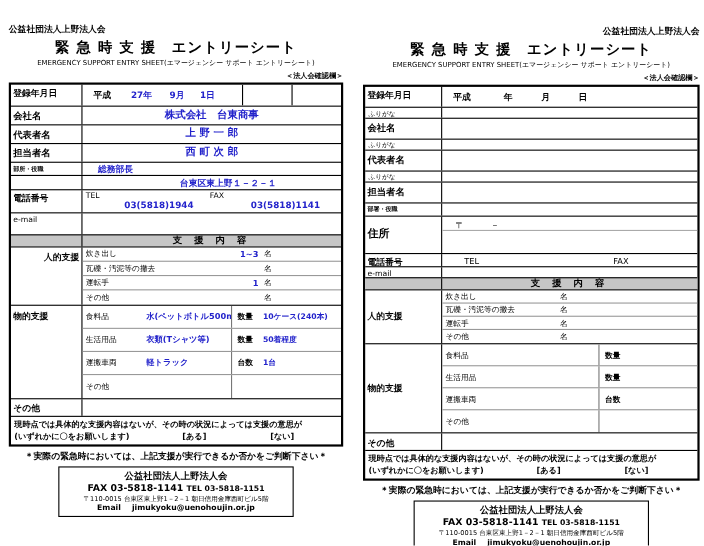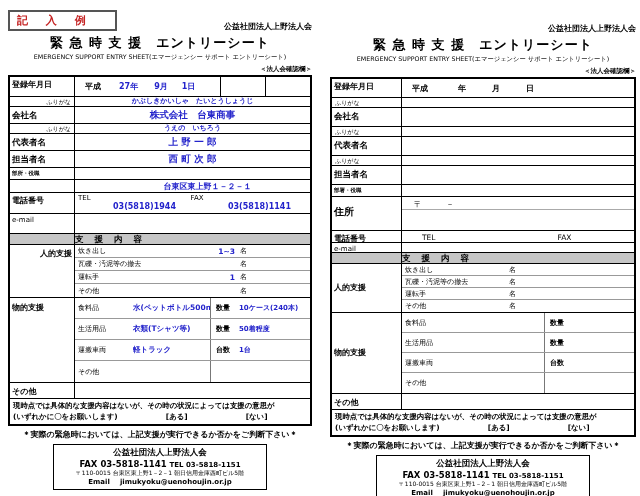--- a/index.html
+++ b/index.html
@@ -60,21 +60,21 @@
   .p-telv { margin-left:38px; } .p-faxv { margin-left:52px; }
   .pline-r { display:flex; font-size:7.5px; padding-top:2px; }
   .pr-tel { margin-left:20px; } .pr-fax { margin-left:122px; }
 
   .r-email { height:20px; } .form-right .r-email { height:10px; }
   .lbl-em { font-size:7px; font-weight:normal; }
   .emv { text-align:center; padding-top:8px; font-size:7.5px;margin-top:46px; }
   .emv .bv { text-decoration:underline; }
 
   .r-band { height:11px; background:#c6c6c6; }
-  .bandtxt { font-weight:bold; font-size:8.5px; letter-spacing:4px; line-height:11px; }
+  .bandtxt { text-align:center; font-weight:bold; font-size:8.5px; letter-spacing:4px; line-height:11px; }
 
   .r-personal .lbl { padding-top:3px;text-align:right; }
   .form-right .r-personal .lbl { display:flex; align-items:center; padding-top:0; }
   .prow { display:flex; align-items:center; height:13px; border-bottom:1px solid #999; font-size:7px; white-space:nowrap;}
   .form-right .prow { height:12px; }
   .prow:last-child { border-bottom:none; }
   .pi { width:118px; padding-left:3px; overflow:hidden; }
   .pv { width:42px; text-align:right; font-size:7.5px; }
   .pu { margin-left:5px; }
   .form-right .pi { width:88px; } .form-right .pv { width:14px; }
@@ -109,63 +109,55 @@
   .f-em { font-size:7px; font-weight:bold; }
   .f-em .gap { display:inline-block; width:10px; }
 </style>
 </head>
 <body>
 
 <div class="page">
 
   <div class="form form-left">
     <div class="toprow">
-      <span class="stamp">記 入 例</span>
       <span class="org">公益社団法人上野法人会</span>
     </div>
     <div class="title">緊 急 時 支 援　エントリーシート</div>
     <div class="subtitle">EMERGENCY SUPPORT ENTRY SHEET(エマージェンシー サポート エントリーシート)</div>
     <div class="confirm">＜法人会確認欄＞</div>
 
     <div class="tbl">
       <div class="row r-reg">
         <div class="lbl">登録年月日</div>
         <div class="val date">
           <span class="d-era">平成</span>
           <span class="d-y bv">27年</span>
           <span class="d-m bv">9月</span>
           <span class="d-d bv">1日</span>
           <span class="conf">
             <span class="cc"></span>
             <span class="cc"></span>
           </span>
         </div>
       </div>
-      <div class="row r-fur">
-        <div class="lbl lbl-fur">ふりがな</div>
-        <div class="val fv"><span class="bv">かぶしきかいしゃ　たいとうしょうじ</span></div>
-      </div>
       <div class="row r-name">
         <div class="lbl lbl-name">会社名</div>
         <div class="val nv"><span class="bv">株式会社　台東商事</span></div>
       </div>
-      <div class="row r-fur">
-        <div class="lbl lbl-fur">ふりがな</div>
-        <div class="val fv"><span class="bv">うえの　いちろう</span></div>
-      </div>
       <div class="row r-name">
         <div class="lbl lbl-name">代表者名</div>
         <div class="val nv"><span class="bv">上 野 一 郎</span></div>
       </div>
       <div class="row r-name">
         <div class="lbl lbl-name">担当者名</div>
         <div class="val nv"><span class="bv">西 町 次 郎</span></div>
       </div>
       <div class="row r-dept">
         <div class="lbl lbl-small">部所・役職</div>
+        <div class="val dv"><span class="bv">総務部長</span></div>
       </div>
       <div class="row r-addr">
         <div class="lbl"></div>
         <div class="val av"><span class="bv">台東区東上野１－２－１</span></div>
       </div>
       <div class="row r-phone">
         <div class="lbl">電話番号</div>
         <div class="val">
           <div class="pline1">
             <span class="p-tel">TEL</span>

